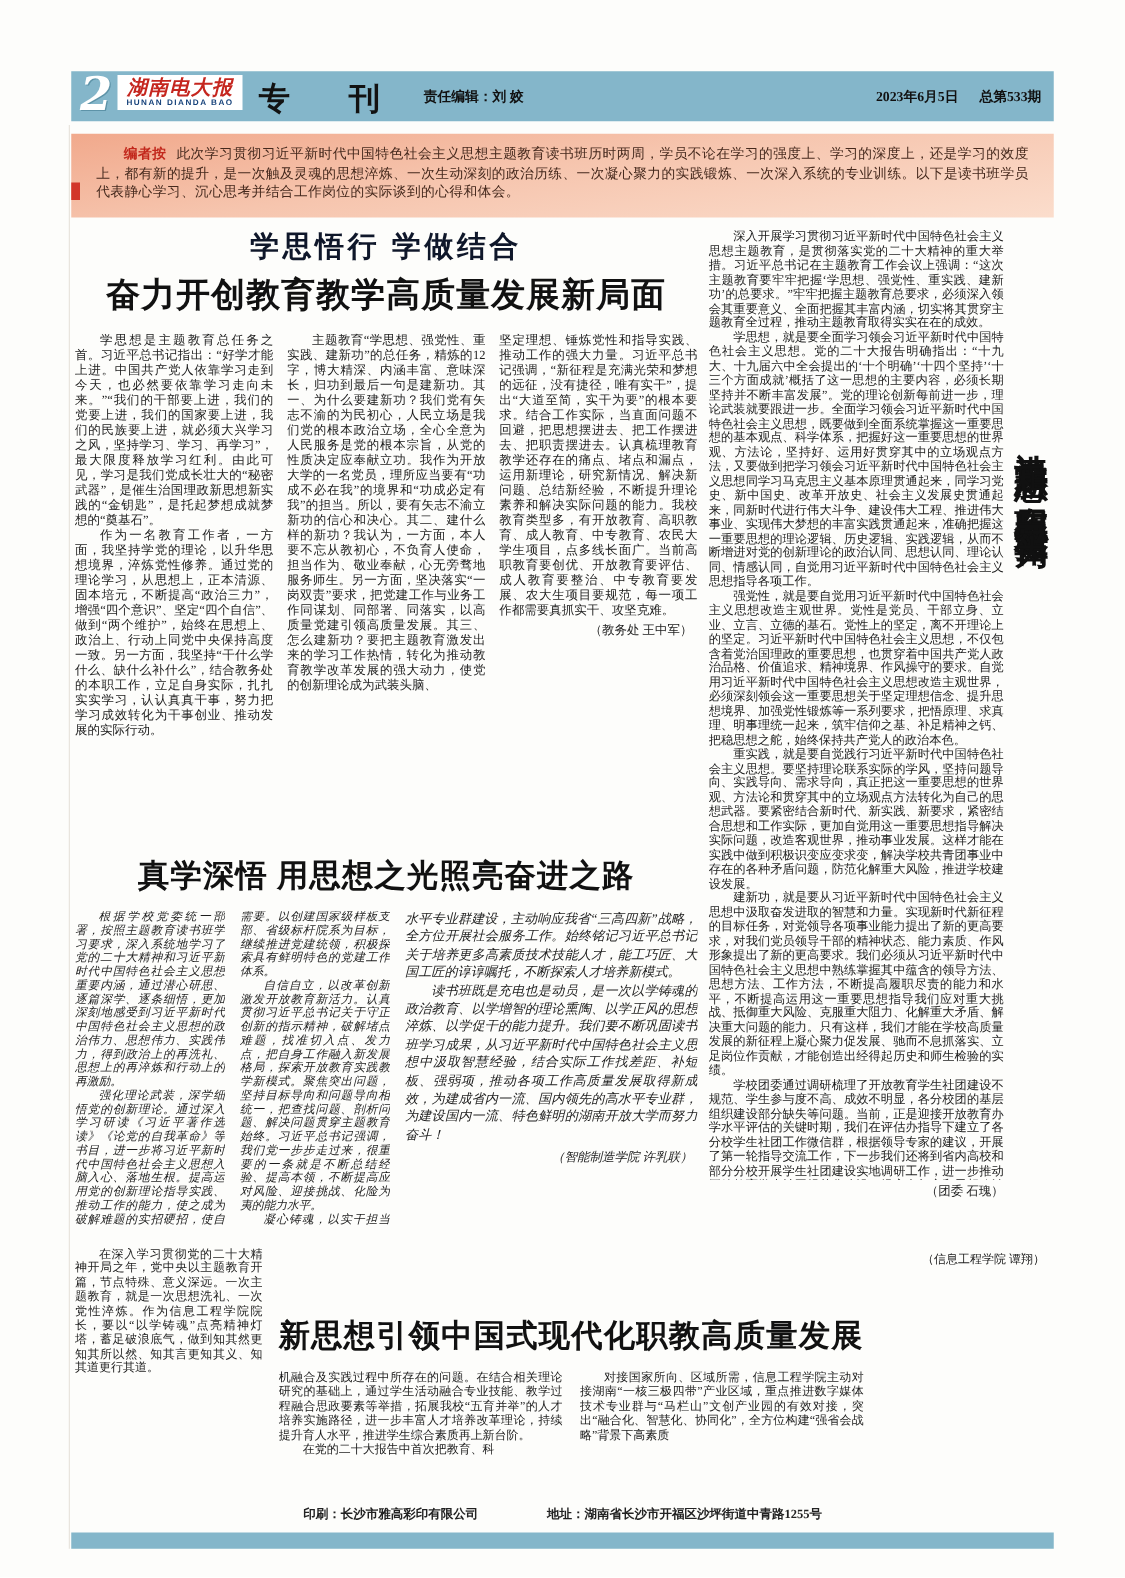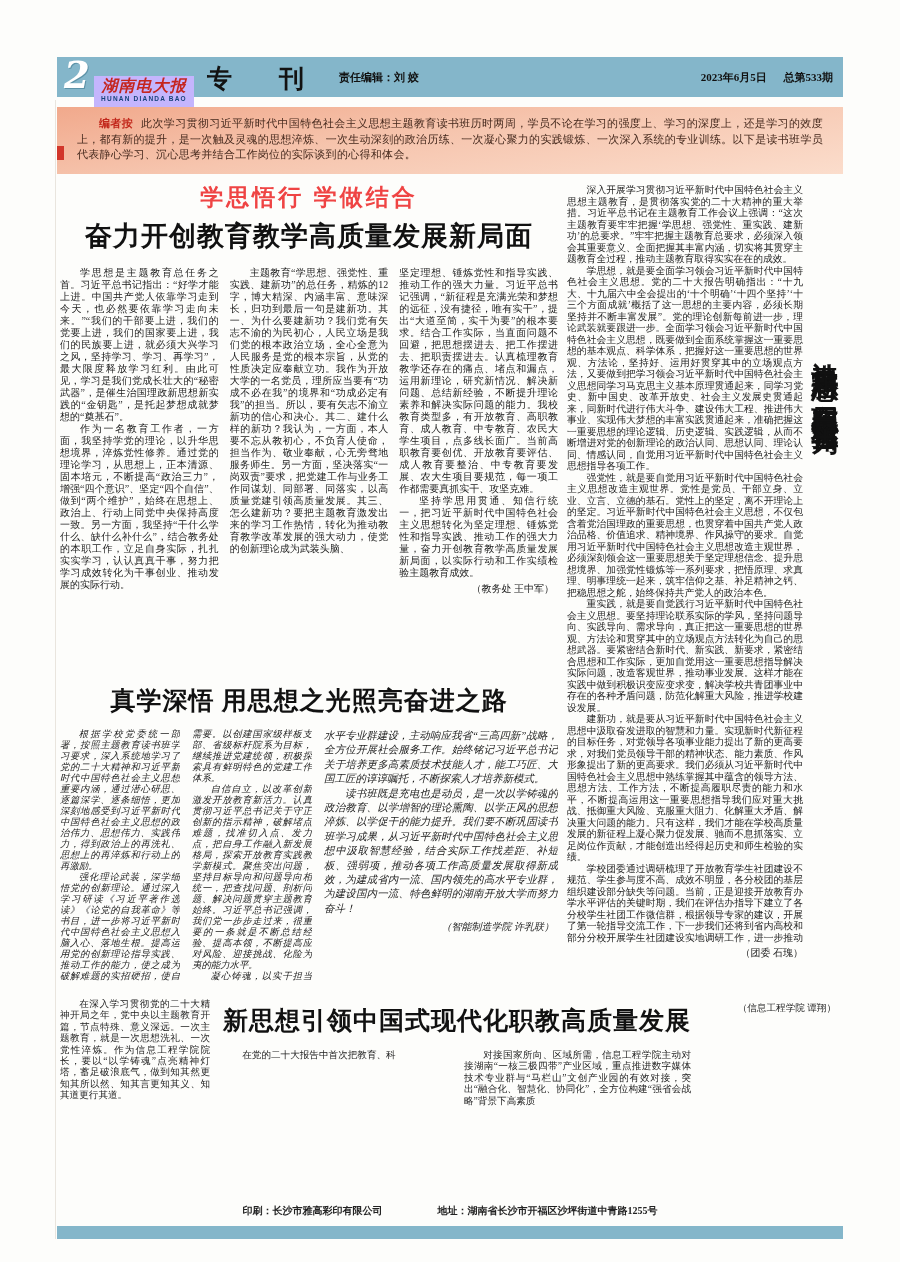--- a/index.html
+++ b/index.html
@@ -4,22 +4,22 @@
 <style>
   html,body{margin:0;padding:0;background:#ffffff;}
   .page{position:relative;width:900px;height:1262px;background:#fdfdfb;overflow:hidden;
         font-family:"Liberation Serif","DejaVu Serif",serif;color:#1c1c1c;}
   .abs{position:absolute;}
 
   
   .header-bar{left:57px;top:57px;width:786px;height:40px;background:#84b6ca;}
   .pagenum{position:absolute;left:7px;top:-4px;font-size:37px;font-weight:900;color:#ffffff;
            font-family:"DejaVu Serif",serif;font-style:italic;text-shadow:1px 1px 0 #5d93a8;}
-  .logo-box{position:absolute;left:37px;top:3px;width:100px;height:38px;background:#c4b5fd;
-            text-align:center;line-height:1;padding-top:2px;box-sizing:border-box;margin-top:16px;}
+  .logo-box{position:absolute;left:37px;top:3px;width:100px;height:28px;background:#ffffff;
+            text-align:center;line-height:1;padding-top:2px;box-sizing:border-box;}
   .logo-cn{font-size:16px;font-weight:900;color:#c5261f;font-style:italic;letter-spacing:1px;
            font-family:"DejaVu Serif",serif;}
   .logo-en{font-size:6.5px;color:#16427a;letter-spacing:1.2px;font-weight:700;margin-top:2px;
            font-family:"Liberation Sans",sans-serif;}
   .edition{position:absolute;left:150px;top:5px;font-size:25px;font-weight:800;letter-spacing:20px;
            color:#121212;font-family:"Liberation Sans","DejaVu Sans",sans-serif;}
   .resp-editor{position:absolute;left:282px;top:13px;font-size:11px;font-weight:700;color:#111;}
   .dateline{position:absolute;right:10px;top:13px;font-size:11px;font-weight:700;color:#111;}
   .dateline span{margin-left:14px;}
 
@@ -32,21 +32,21 @@
   .ed-label{color:#c2281c;font-weight:900;margin-right:8px;}
   .red-tab{left:57px;top:146px;width:7px;height:14px;background:#d2362a;}
 
   
   .coltext p{margin:0;text-indent:2em;text-align:justify;}
   .coltext p.cont{text-indent:0;}
   .byline{text-align:right;padding-right:4px;margin-top:4px;}
 
   
   .a1{left:60px;top:182px;width:498px;}
-  .a1-t1{text-align:center;font-size:23px;font-weight:900;letter-spacing:3px;color:#ef4444;
+  .a1-t1{text-align:center;font-size:23px;font-weight:900;letter-spacing:3px;color:#0f172a;
          font-family:"Liberation Sans","DejaVu Sans",sans-serif;}
   .a1-t2{text-align:center;font-size:27px;font-weight:900;letter-spacing:1px;margin-top:5px;color:#111;
          font-family:"Liberation Sans","DejaVu Sans",sans-serif;}
   .a1-cols{margin-top:13px;height:398px;display:flex;gap:11px;}
   .a1-cols .col{flex:1;overflow:hidden;font-size:10px;line-height:12px;}
   .a1 .byline{font-size:10px;}
 
   
   .ar{left:567px;top:184px;width:236px;height:760px;overflow:hidden;}
   .ar p{margin:0;text-indent:2em;text-align:justify;font-size:9.8px;line-height:11.5px;}
@@ -60,21 +60,21 @@
   .a2-title{text-align:center;font-size:25px;font-weight:900;letter-spacing:1px;color:#111;
             font-family:"Liberation Serif","DejaVu Serif",serif;}
   .a2-cols{margin-top:12px;height:252px;display:flex;gap:12px;font-style:italic;}
   .a2-c1,.a2-c2{width:120px;overflow:hidden;font-size:9.4px;line-height:11px;}
   .a2-c3{width:234px;overflow:hidden;font-size:10.5px;line-height:14.4px;}
   .a2 .byline{font-size:10px;}
 
   
   .a3{left:60px;top:998px;width:780px;height:198px;display:flex;gap:13px;}
   .a3-col1{width:150px;overflow:hidden;font-size:9.6px;line-height:11.4px;}
-  .a3-mid{width:468px;}
+  .a3-mid{width:468px;margin-top:48px;}
   .a3-title{text-align:center;font-size:25px;font-weight:900;letter-spacing:1px;color:#111;
             white-space:nowrap;padding-top:6px;
             font-family:"Liberation Sans","DejaVu Sans",sans-serif;}
   .a3-mid-cols{display:flex;gap:14px;margin-top:12px;height:138px;}
   .a3-mid-cols .col{flex:1;overflow:hidden;font-size:9.6px;line-height:11.4px;}
   .a3-col5{width:136px;overflow:hidden;font-size:9.6px;line-height:11.4px;}
   .a3 .byline{font-size:9.6px;}
 
   
   .footer-text{left:57px;top:1204px;width:786px;display:flex;justify-content:center;gap:55px;
@@ -115,21 +115,20 @@
       <div class="col coltext">
           <p>学思想是主题教育总任务之首。习近平总书记指出：“好学才能上进。中国共产党人依靠学习走到今天，也必然要依靠学习走向未来。”“我们的干部要上进，我们的党要上进，我们的国家要上进，我们的民族要上进，就必须大兴学习之风，坚持学习、学习、再学习”，最大限度释放学习红利。由此可见，学习是我们党成长壮大的“秘密武器”，是催生治国理政新思想新实践的“金钥匙”，是托起梦想成就梦想的“奠基石”。</p>
           <p>作为一名教育工作者，一方面，我坚持学党的理论，以升华思想境界，淬炼党性修养。通过党的理论学习，从思想上，正本清源、固本培元，不断提高“政治三力”，增强“四个意识”、坚定“四个自信”、做到“两个维护”，始终在思想上、政治上、行动上同党中央保持高度一致。另一方面，我坚持“干什么学什么、缺什么补什么”，结合教务处的本职工作，立足自身实际，扎扎实实学习，认认真真干事，努力把学习成效转化为干事创业、推动发展的实际行动。</p>
         </div>
       <div class="col coltext">
           <p>主题教育“学思想、强党性、重实践、建新功”的总任务，精炼的12字，博大精深、内涵丰富、意味深长，归功到最后一句是建新功。其一、为什么要建新功？我们党有矢志不渝的为民初心，人民立场是我们党的根本政治立场，全心全意为人民服务是党的根本宗旨，从党的性质决定应奉献立功。我作为开放大学的一名党员，理所应当要有“功成不必在我”的境界和“功成必定有我”的担当。所以，要有矢志不渝立新功的信心和决心。其二、建什么样的新功？我认为，一方面，本人要不忘从教初心，不负育人使命，担当作为、敬业奉献，心无旁骛地服务师生。另一方面，坚决落实“一岗双责”要求，把党建工作与业务工作同谋划、同部署、同落实，以高质量党建引领高质量发展。其三、怎么建新功？要把主题教育激发出来的学习工作热情，转化为推动教育教学改革发展的强大动力，使党的创新理论成为武装头脑、</p>
         </div>
       <div class="col coltext">
         <div class="coltext">
             <p class="cont">坚定理想、锤炼党性和指导实践、推动工作的强大力量。习近平总书记强调，“新征程是充满光荣和梦想的远征，没有捷径，唯有实干”，提出“大道至简，实干为要”的根本要求。结合工作实际，当直面问题不回避，把思想摆进去、把工作摆进去、把职责摆进去。认真梳理教育教学还存在的痛点、堵点和漏点，运用新理论，研究新情况、解决新问题、总结新经验，不断提升理论素养和解决实际问题的能力。我校教育类型多，有开放教育、高职教育、成人教育、中专教育、农民大学生项目，点多线长面广。当前高职教育要创优、开放教育要评估、成人教育要整治、中专教育要发展、农大生项目要规范，每一项工作都需要真抓实干、攻坚克难。</p>
-            <p>坚持学思用贯通、知信行统一，把习近平新时代中国特色社会主义思想转化为坚定理想、锤炼党性和指导实践、推动工作的强大力量，奋力开创教育教学高质量发展新局面，以实际行动和工作实绩检验主题教育成效。</p>
           </div>
         <div class="byline">（教务处 王中军）</div>
       </div>
     </div>
   </div>
 
   <div class="abs ar coltext">
       <p>深入开展学习贯彻习近平新时代中国特色社会主义思想主题教育，是贯彻落实党的二十大精神的重大举措。习近平总书记在主题教育工作会议上强调：“这次主题教育要牢牢把握‘学思想、强党性、重实践、建新功’的总要求。”牢牢把握主题教育总要求，必须深入领会其重要意义、全面把握其丰富内涵，切实将其贯穿主题教育全过程，推动主题教育取得实实在在的成效。</p>
       <p>学思想，就是要全面学习领会习近平新时代中国特色社会主义思想。党的二十大报告明确指出：“十九大、十九届六中全会提出的‘十个明确’‘十四个坚持’‘十三个方面成就’概括了这一思想的主要内容，必须长期坚持并不断丰富发展”。党的理论创新每前进一步，理论武装就要跟进一步。全面学习领会习近平新时代中国特色社会主义思想，既要做到全面系统掌握这一重要思想的基本观点、科学体系，把握好这一重要思想的世界观、方法论，坚持好、运用好贯穿其中的立场观点方法，又要做到把学习领会习近平新时代中国特色社会主义思想同学习马克思主义基本原理贯通起来，同学习党史、新中国史、改革开放史、社会主义发展史贯通起来，同新时代进行伟大斗争、建设伟大工程、推进伟大事业、实现伟大梦想的丰富实践贯通起来，准确把握这一重要思想的理论逻辑、历史逻辑、实践逻辑，从而不断增进对党的创新理论的政治认同、思想认同、理论认同、情感认同，自觉用习近平新时代中国特色社会主义思想指导各项工作。</p>
       <p>强党性，就是要自觉用习近平新时代中国特色社会主义思想改造主观世界。党性是党员、干部立身、立业、立言、立德的基石。党性上的坚定，离不开理论上的坚定。习近平新时代中国特色社会主义思想，不仅包含着党治国理政的重要思想，也贯穿着中国共产党人政治品格、价值追求、精神境界、作风操守的要求。自觉用习近平新时代中国特色社会主义思想改造主观世界，必须深刻领会这一重要思想关于坚定理想信念、提升思想境界、加强党性锻炼等一系列要求，把悟原理、求真理、明事理统一起来，筑牢信仰之基、补足精神之钙、把稳思想之舵，始终保持共产党人的政治本色。</p>
@@ -163,20 +162,21 @@
   </div>
 
   <div class="abs a3">
     <div class="a3-col1 coltext">
         <p>在深入学习贯彻党的二十大精神开局之年，党中央以主题教育开篇，节点特殊、意义深远。一次主题教育，就是一次思想洗礼、一次党性淬炼。作为信息工程学院院长，要以“以学铸魂”点亮精神灯塔，蓄足破浪底气，做到知其然更知其所以然、知其言更知其义、知其道更行其道。</p>
       </div>
     <div class="a3-mid">
       <div class="a3-title">新思想引领中国式现代化职教高质量发展</div>
       <div class="a3-mid-cols">
         <div class="col coltext">
+            <p class="cont">机融合及实践过程中所存在的问题。在结合相关理论研究的基础上，通过学生活动融合专业技能、教学过程融合思政要素等举措，拓展我校“五育并举”的人才培养实施路径，进一步丰富人才培养改革理论，持续提升育人水平，推进学生综合素质再上新台阶。</p>
             <p>在党的二十大报告中首次把教育、科</p>
           </div>
         <div class="col coltext">
             <p>对接国家所向、区域所需，信息工程学院主动对接湖南“一核三极四带”产业区域，重点推进数字媒体技术专业群与“马栏山”文创产业园的有效对接，突出“融合化、智慧化、协同化”，全方位构建“强省会战略”背景下高素质</p>
           </div>
       </div>
     </div>
     <div class="a3-col5">
       <div class="byline">（信息工程学院 谭翔）</div>
     </div>

